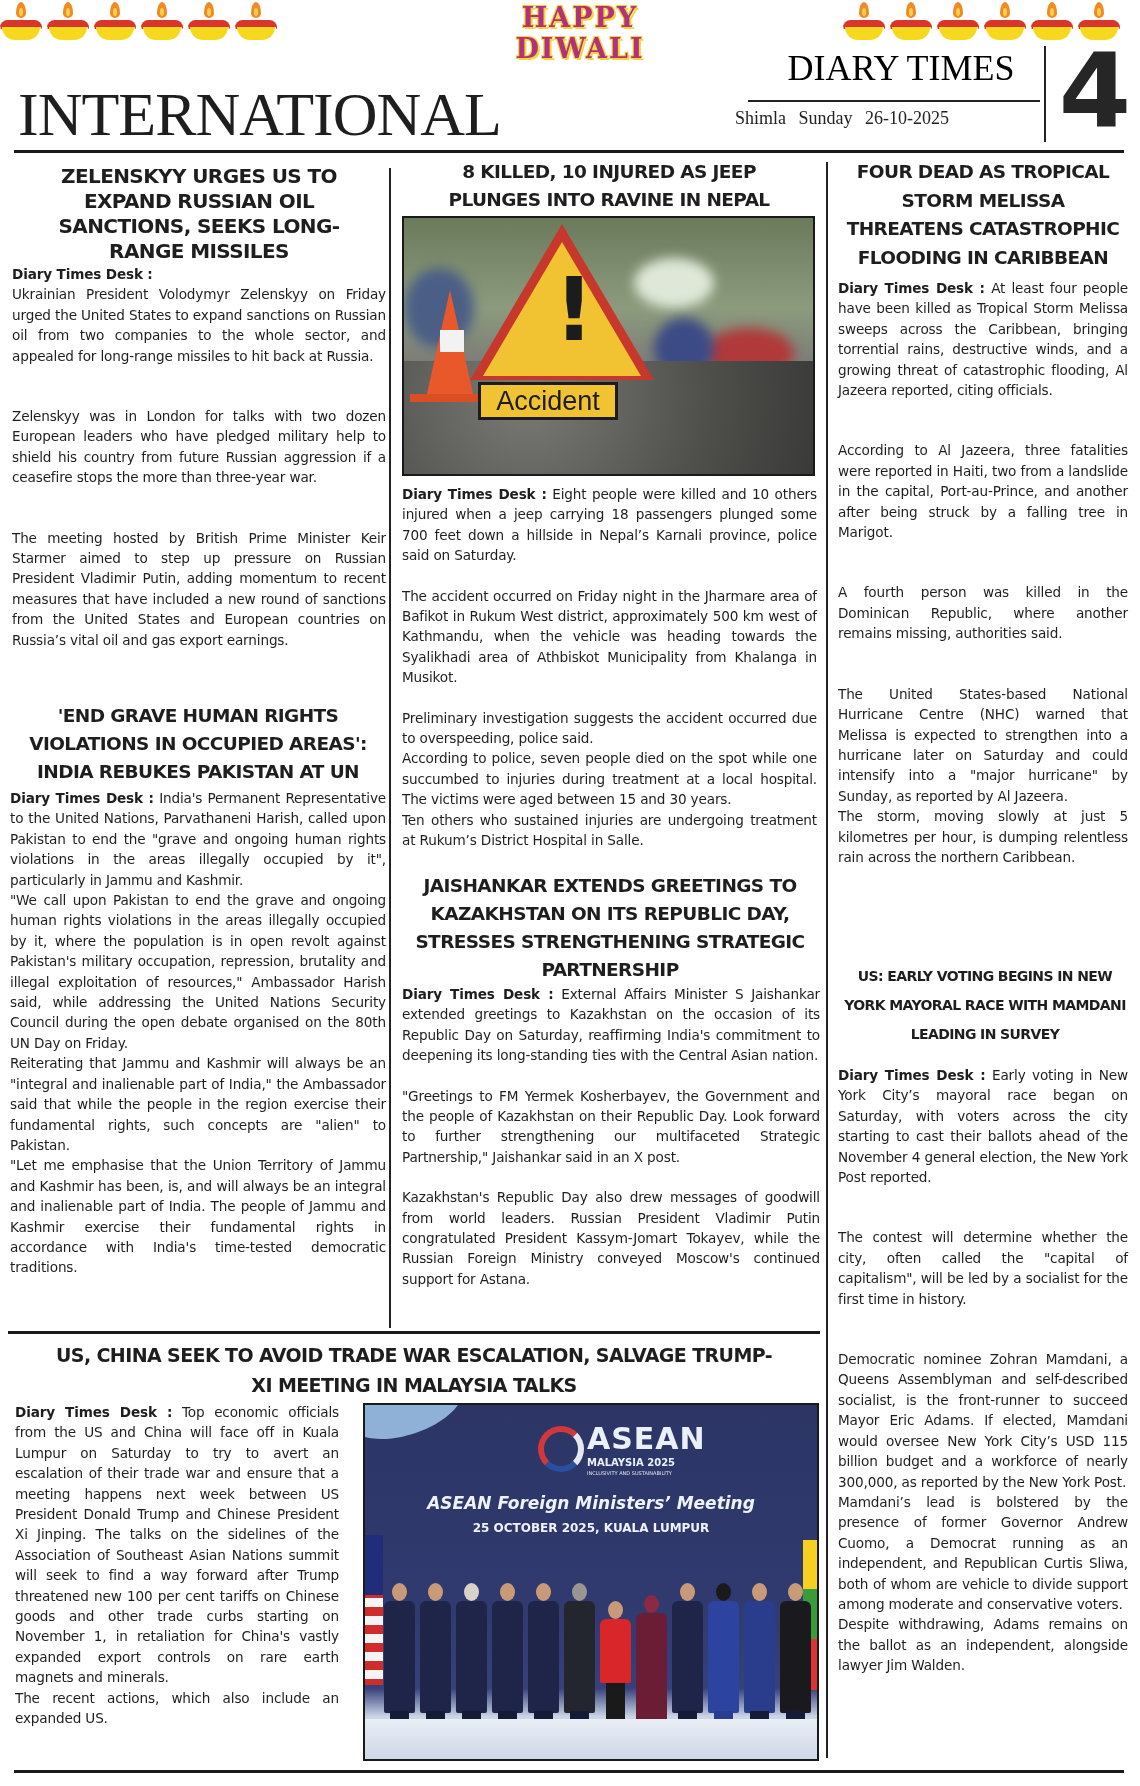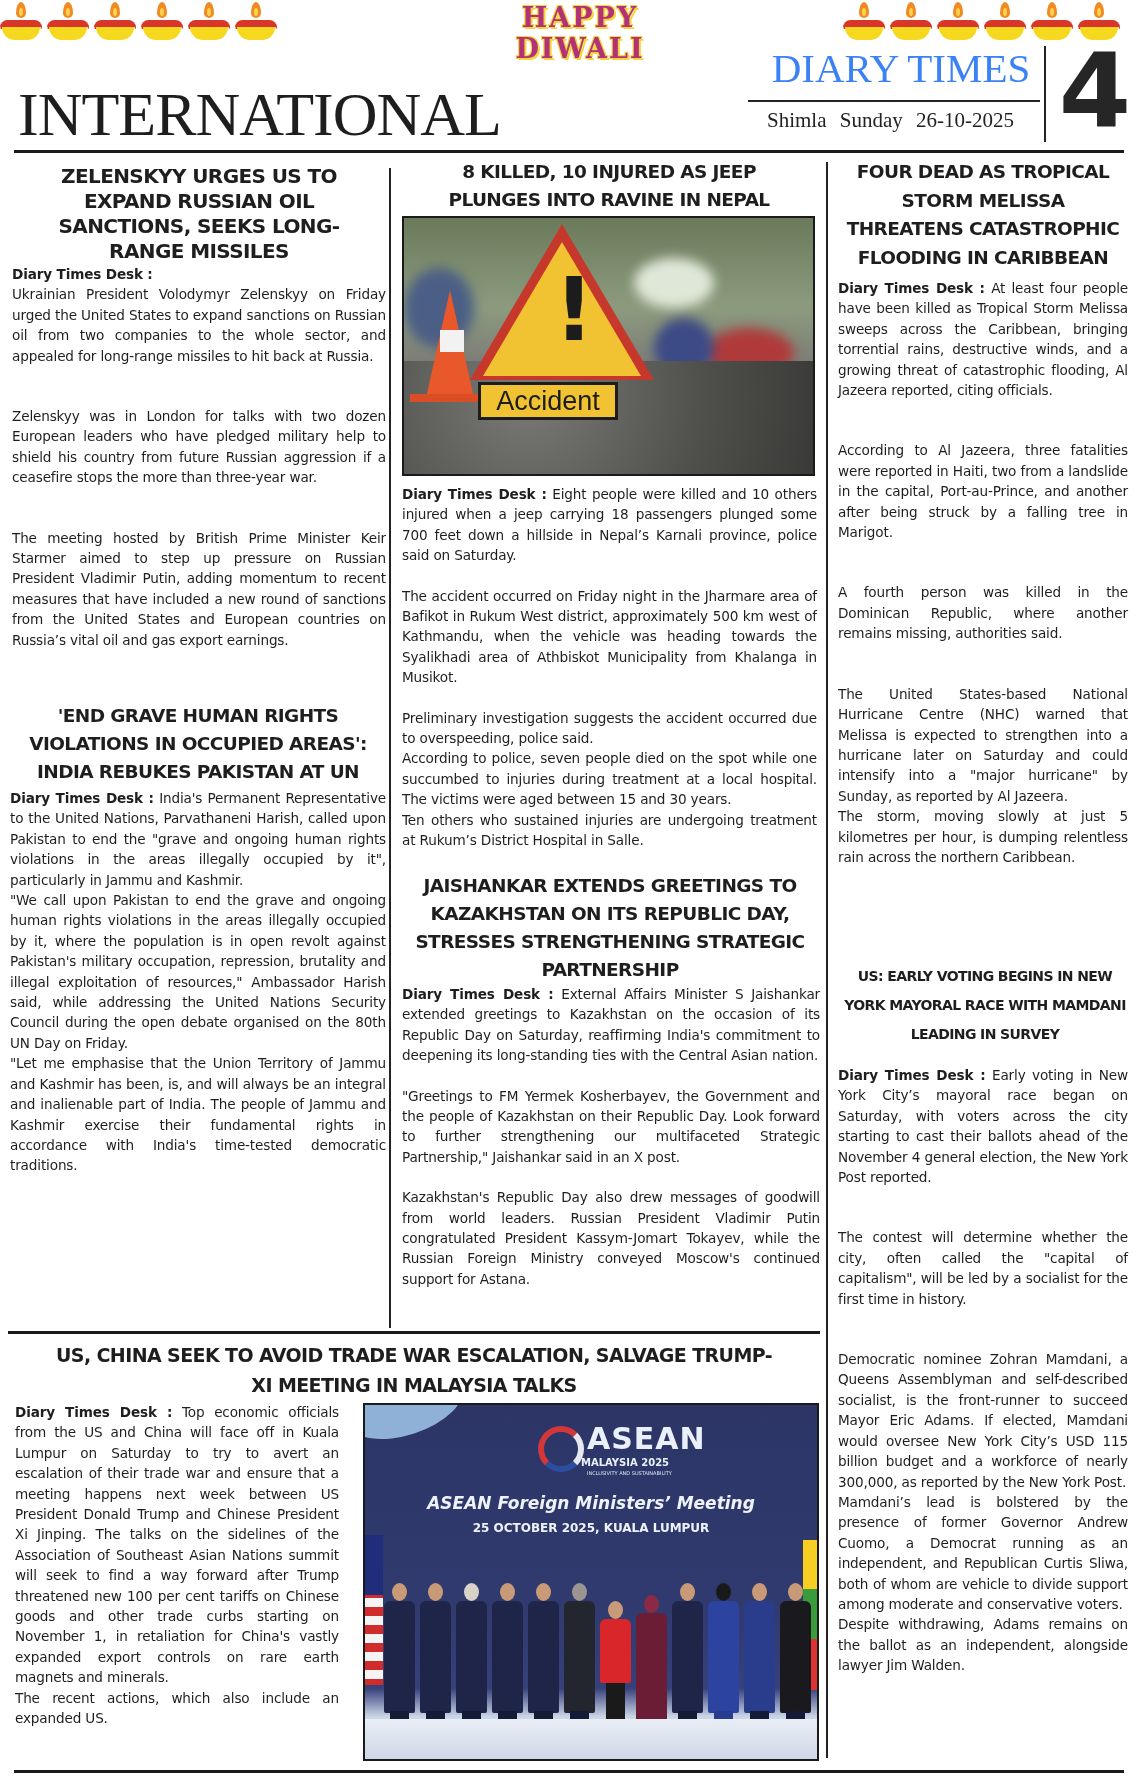--- a/index.html
+++ b/index.html
@@ -37,26 +37,26 @@
     color: #b2327a; letter-spacing: 2px;
     text-shadow: 2px 2px 0 #f4d43a, -1px -1px 0 #f4d43a, 1px -1px 0 #f4d43a, -1px 1px 0 #f4d43a;
   }
   .section-title {
     position: absolute; left: 18px; top: 78px;
     font-family: "Liberation Serif", serif; font-size: 62px; letter-spacing: -1px;
     color: #1e1e1e; line-height: 72px;
   }
   .paper-name {
     position: absolute; left: 770px; top: 44px; width: 262px; text-align: center;
-    font-family: "Liberation Serif", serif; font-size: 41px; color: #3b82f6; line-height: 48px;
+    font-family: "Liberation Serif", serif; font-size: 36px; color: #000000; line-height: 48px;
   }
   .name-rule { position: absolute; left: 748px; top: 100px; width: 292px; height: 2px; background: #222; }
   .dateline {
     position: absolute; left: 735px; top: 108px; width: 300px;
-    font-family: "Liberation Serif", serif; font-size: 21px; color: #222; word-spacing: 8px; margin-left: 32px;
+    font-family: "Liberation Serif", serif; font-size: 18px; color: #222; word-spacing: 8px;
   }
   .page-vrule { position: absolute; left: 1044px; top: 46px; width: 2px; height: 96px; background: #222; }
   .page-num {
     position: absolute; left: 1050px; top: 36px; width: 90px; text-align: center;
     font-family: "DejaVu Sans", sans-serif; font-weight: bold; font-size: 104px; line-height: 110px; color: #262626;
   }
   .top-rule { position: absolute; left: 14px; top: 150px; width: 1110px; height: 3px; background: #1a1a1a; }
 
   
   .vrule { position: absolute; width: 2px; background: #222; }
@@ -125,21 +125,21 @@
   }
   .asean-logo {
     position: absolute; left: 173px; top: 21px; width: 46px; height: 46px; border-radius: 50%;
     border: 6px solid #d2373a; border-right-color: #e6e8f0; border-bottom-color: #2c4ea0;
   }
   .asean-word {
     position: absolute; left: 222px; top: 18px;
     font-family: "DejaVu Sans", sans-serif; font-weight: bold; font-size: 30px; line-height: 32px; color: #eaf0fa; letter-spacing: 1px;
   }
   .asean-sub {
-    position: absolute; left: 216px; top: 52px;
+    position: absolute; left: 222px; top: 52px;
     font-family: "DejaVu Sans", sans-serif; font-weight: bold; font-size: 10px; color: #eaf0fa;
   }
   .asean-tag {
     position: absolute; left: 222px; top: 65px;
     font-family: "DejaVu Sans", sans-serif; font-size: 5px; color: #dfe6f2;
   }
   .asean-meeting {
     position: absolute; left: 0; top: 88px; width: 100%; text-align: center;
     font-family: "DejaVu Sans", sans-serif; font-weight: bold; font-size: 17px; color: #eef2fa; font-style: italic;
   }
@@ -266,20 +266,21 @@
     <p class="gap-lg">Zelenskyy was in London for talks with two dozen European leaders who have pledged military help to shield his country from future Russian aggression if a ceasefire stops the more than three-year war.</p>
     <p class="gap-lg">The meeting hosted by British Prime Minister Keir Starmer aimed to step up pressure on Russian President Vladimir Putin, adding momentum to recent measures that have included a new round of sanctions from the United States and European countries on Russia’s vital oil and gas export earnings.</p>
   </div>
 </article>
 
 <article class="abs" style="left:10px; top:702px; width:376px;">
   <h2 class="headline" style="font-size:18.5px; line-height:28px; padding:0 14px; margin-bottom:2px;">'END GRAVE HUMAN RIGHTS VIOLATIONS IN OCCUPIED AREAS': INDIA REBUKES PAKISTAN AT UN</h2>
   <div class="body-text">
     <p><span class="desk">Diary Times Desk :</span> <span>India's Permanent Representative to the United Nations, Parvathaneni Harish, called upon Pakistan to end the "grave and ongoing human rights violations in the areas illegally occupied by it", particularly in Jammu and Kashmir.</span></p>
     <p>"We call upon Pakistan to end the grave and ongoing human rights violations in the areas illegally occupied by it, where the population is in open revolt against Pakistan's military occupation, repression, brutality and illegal exploitation of resources," Ambassador Harish said, while addressing the United Nations Security Council during the open debate organised on the 80th UN Day on Friday.</p>
+    <p>Reiterating that Jammu and Kashmir will always be an "integral and inalienable part of India," the Ambassador said that while the people in the region exercise their fundamental rights, such concepts are "alien" to Pakistan.</p>
     <p>"Let me emphasise that the Union Territory of Jammu and Kashmir has been, is, and will always be an integral and inalienable part of India. The people of Jammu and Kashmir exercise their fundamental rights in accordance with India's time-tested democratic traditions.</p>
   </div>
 </article>
 
 <article class="abs" style="left:400px; top:158px; width:418px;">
   <h2 class="headline" style="font-size:18.5px; line-height:28px; padding:0 18px;">8 KILLED, 10 INJURED AS JEEP PLUNGES INTO RAVINE IN NEPAL</h2>
 </article>
 
 <div class="img-accident">
   <div class="bokeh" style="left:230px; top:40px; width:80px; height:50px; background:#dfe8d8;"></div>

